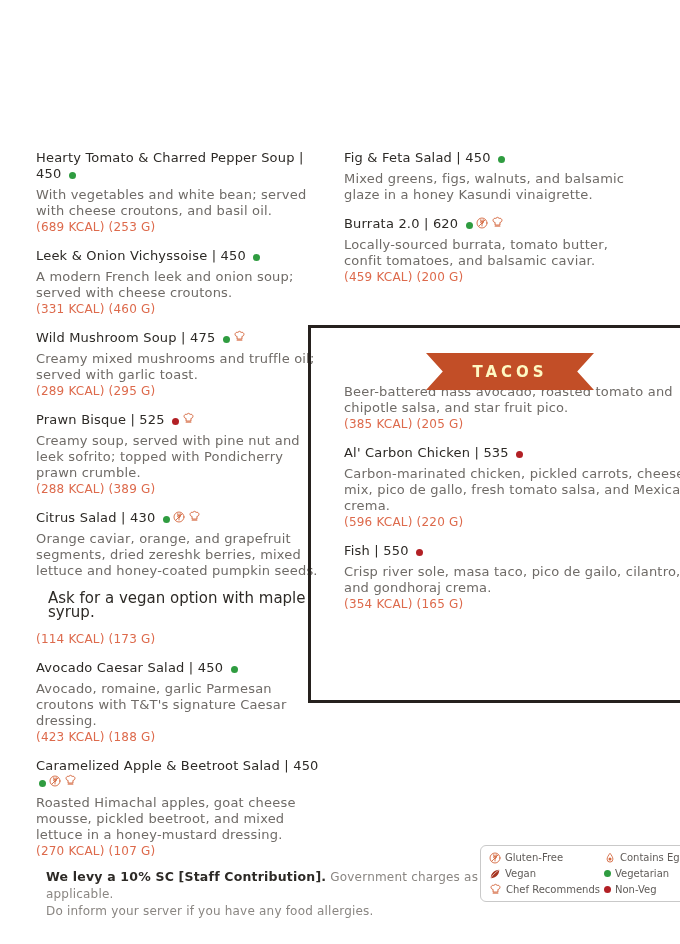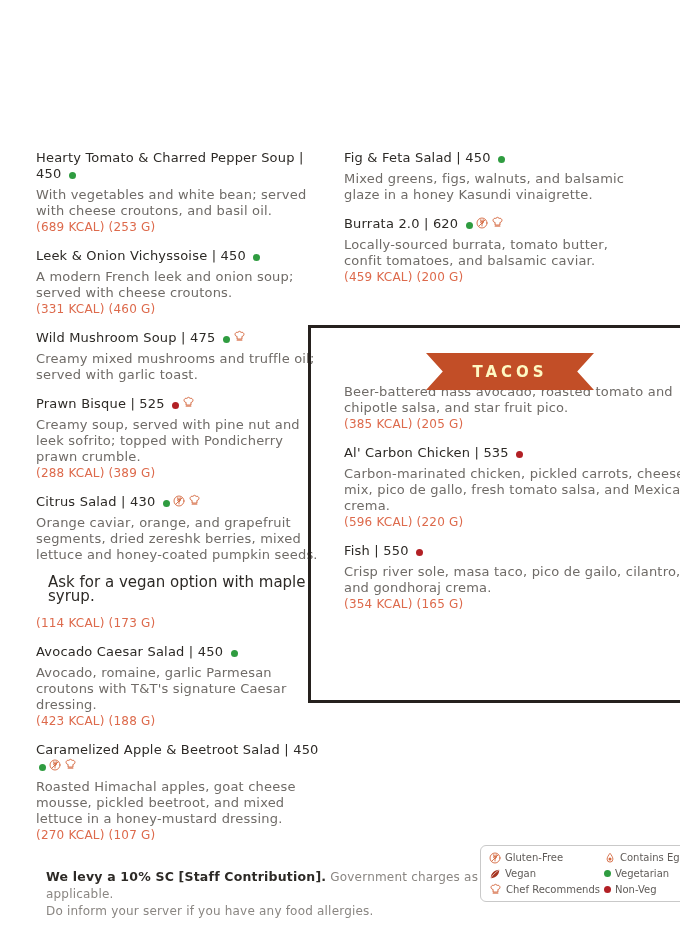--- a/index.html
+++ b/index.html
@@ -71,20 +71,21 @@
       <div class="menu-item">
         <h3 class="item-title">Wild Mushroom Soup | 475 <span class="icn">
             <span class="dot" style="background:#2f9c40"></span>
           </span><span class="icn">
             <svg width="13" height="13" viewBox="0 0 24 24" fill="none" stroke="#d4663d" stroke-width="1.8" stroke-linecap="round" stroke-linejoin="round">
               <path d="M7.5 16 v-4.1 C5.2 11.6 3.8 9.9 3.8 8.1 A3.9 3.9 0 0 1 8.7 4.3 A4.4 4.4 0 0 1 15.3 4.3 A3.9 3.9 0 0 1 20.2 8.1 C20.2 9.9 18.8 11.6 16.5 11.9 V16 Z"></path>
               <path d="M7.5 18.7 H16.5"></path>
             </svg>
           </span></h3>
         <p class="item-desc">Creamy mixed mushrooms and truffle oil; served with garlic toast.</p>
+        <p class="item-kcal">(289 KCAL) (295 G)</p>
       </div>
       <div class="menu-item">
         <h3 class="item-title">Prawn Bisque | 525 <span class="icn">
             <span class="dot" style="background:#b22025"></span>
           </span><span class="icn">
             <svg width="13" height="13" viewBox="0 0 24 24" fill="none" stroke="#d4663d" stroke-width="1.8" stroke-linecap="round" stroke-linejoin="round">
               <path d="M7.5 16 v-4.1 C5.2 11.6 3.8 9.9 3.8 8.1 A3.9 3.9 0 0 1 8.7 4.3 A4.4 4.4 0 0 1 15.3 4.3 A3.9 3.9 0 0 1 20.2 8.1 C20.2 9.9 18.8 11.6 16.5 11.9 V16 Z"></path>
               <path d="M7.5 18.7 H16.5"></path>
             </svg>
           </span></h3>

